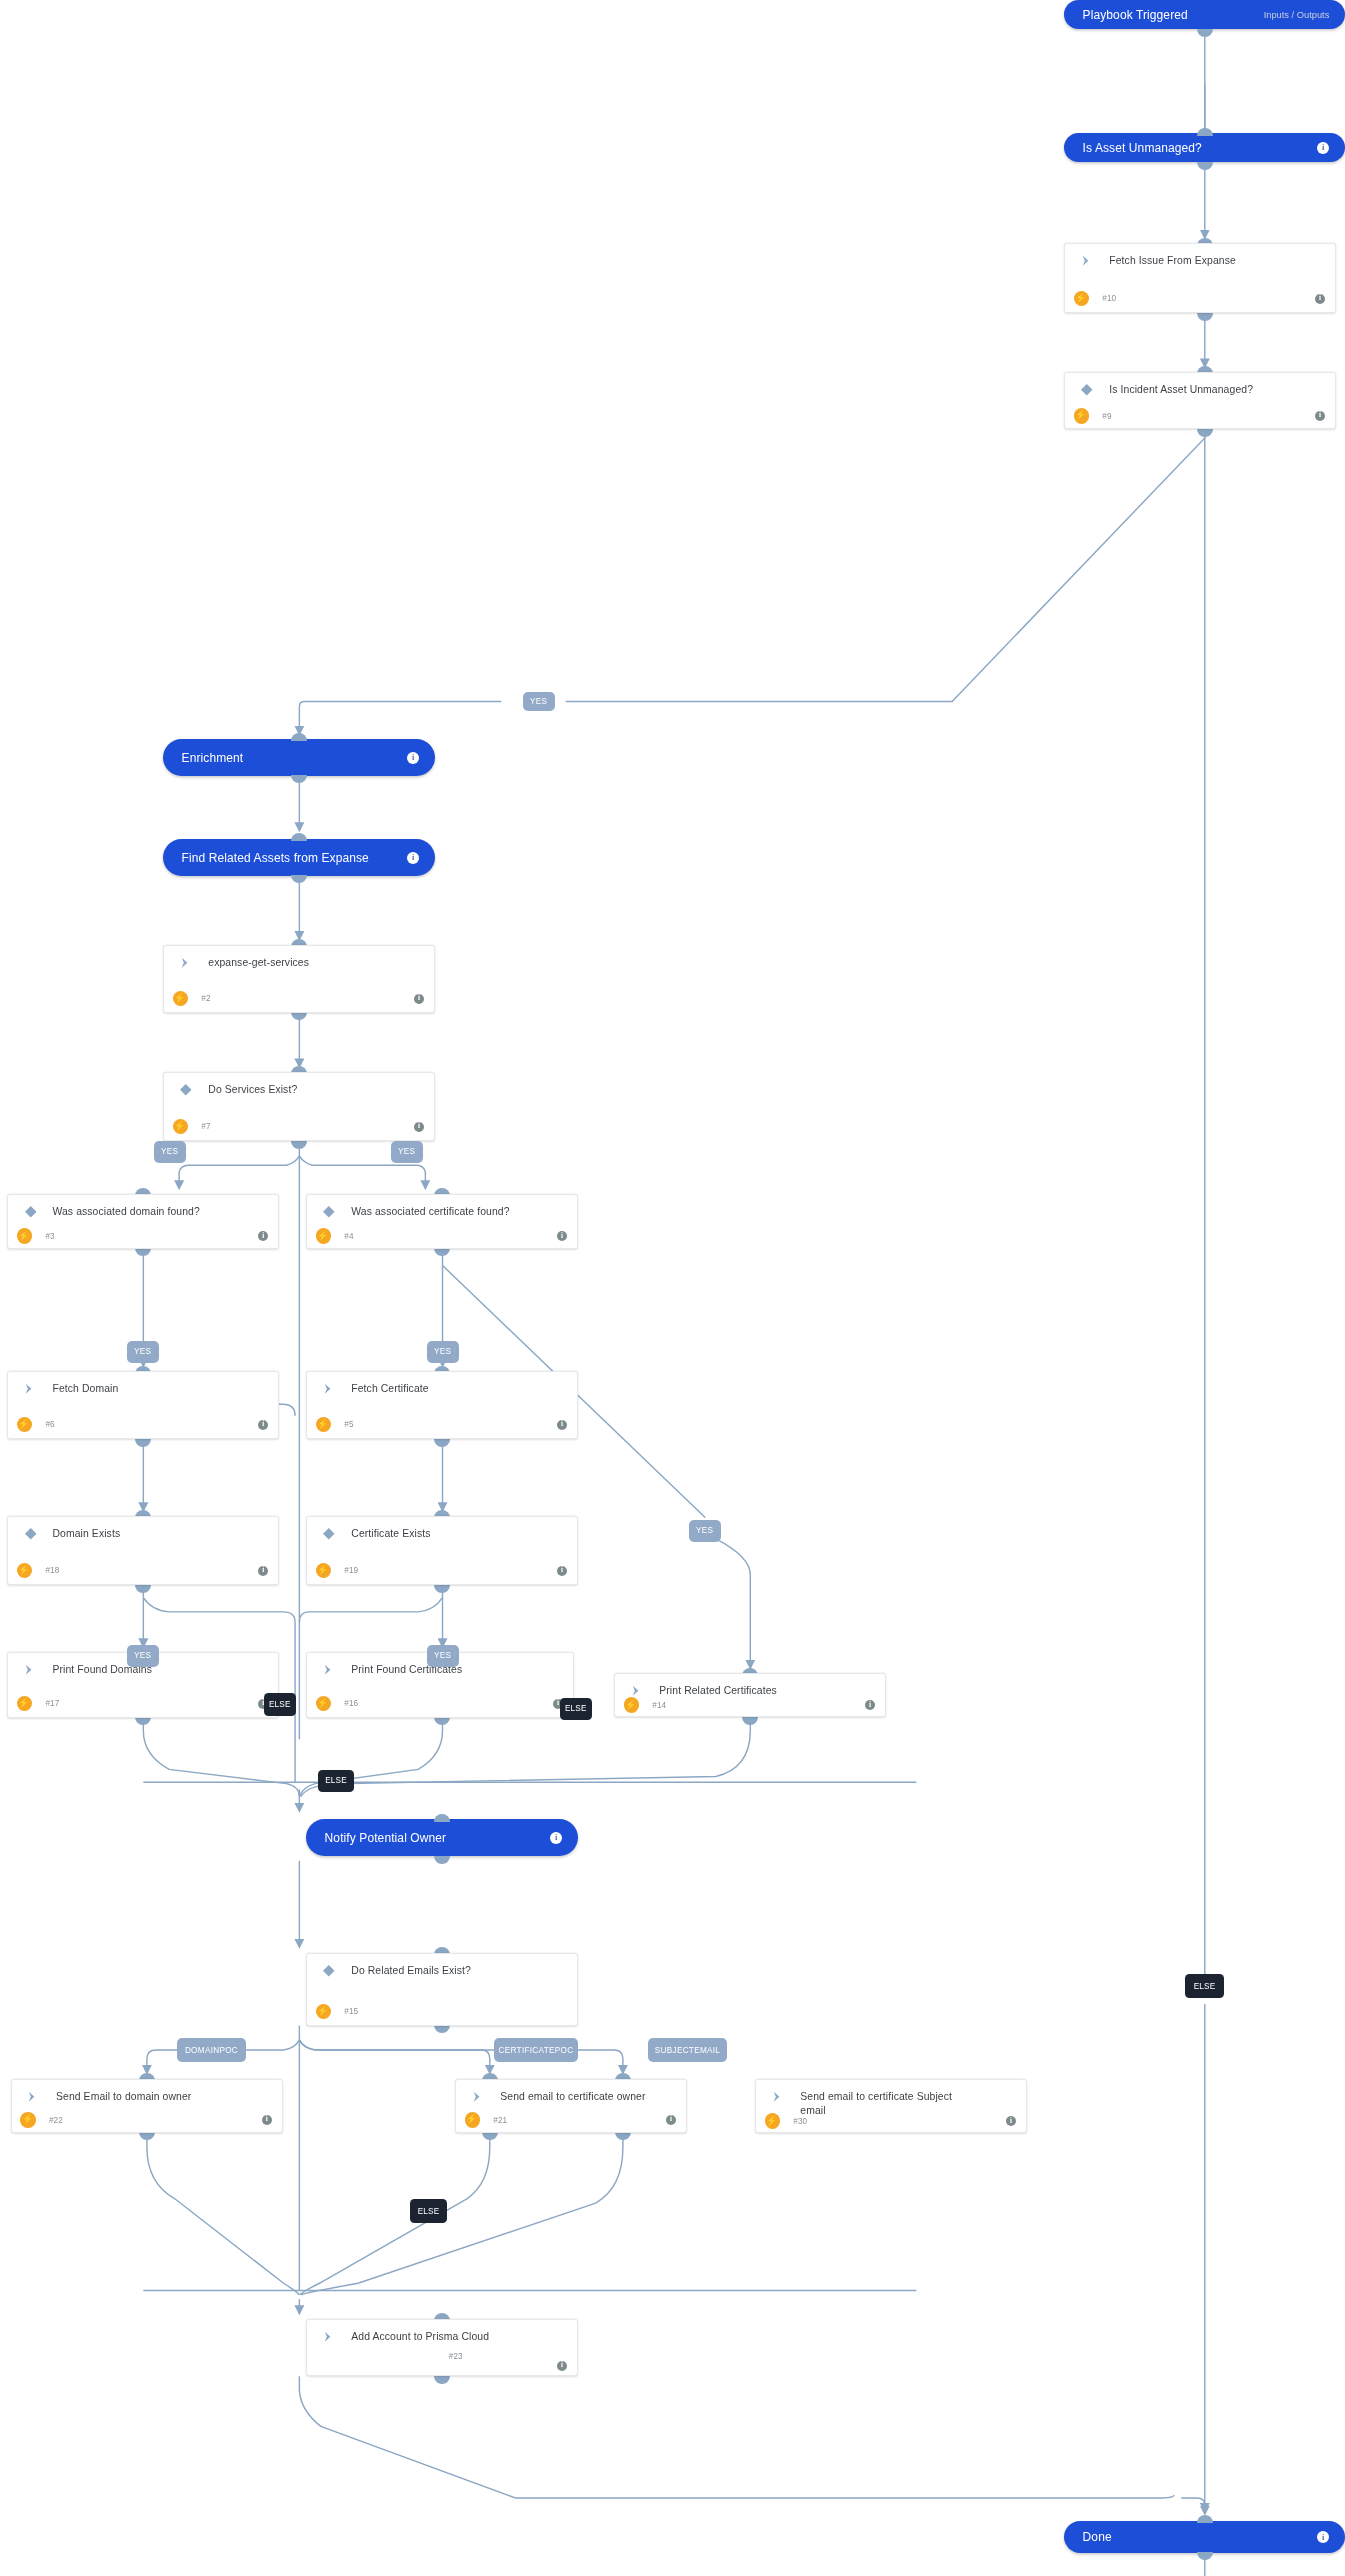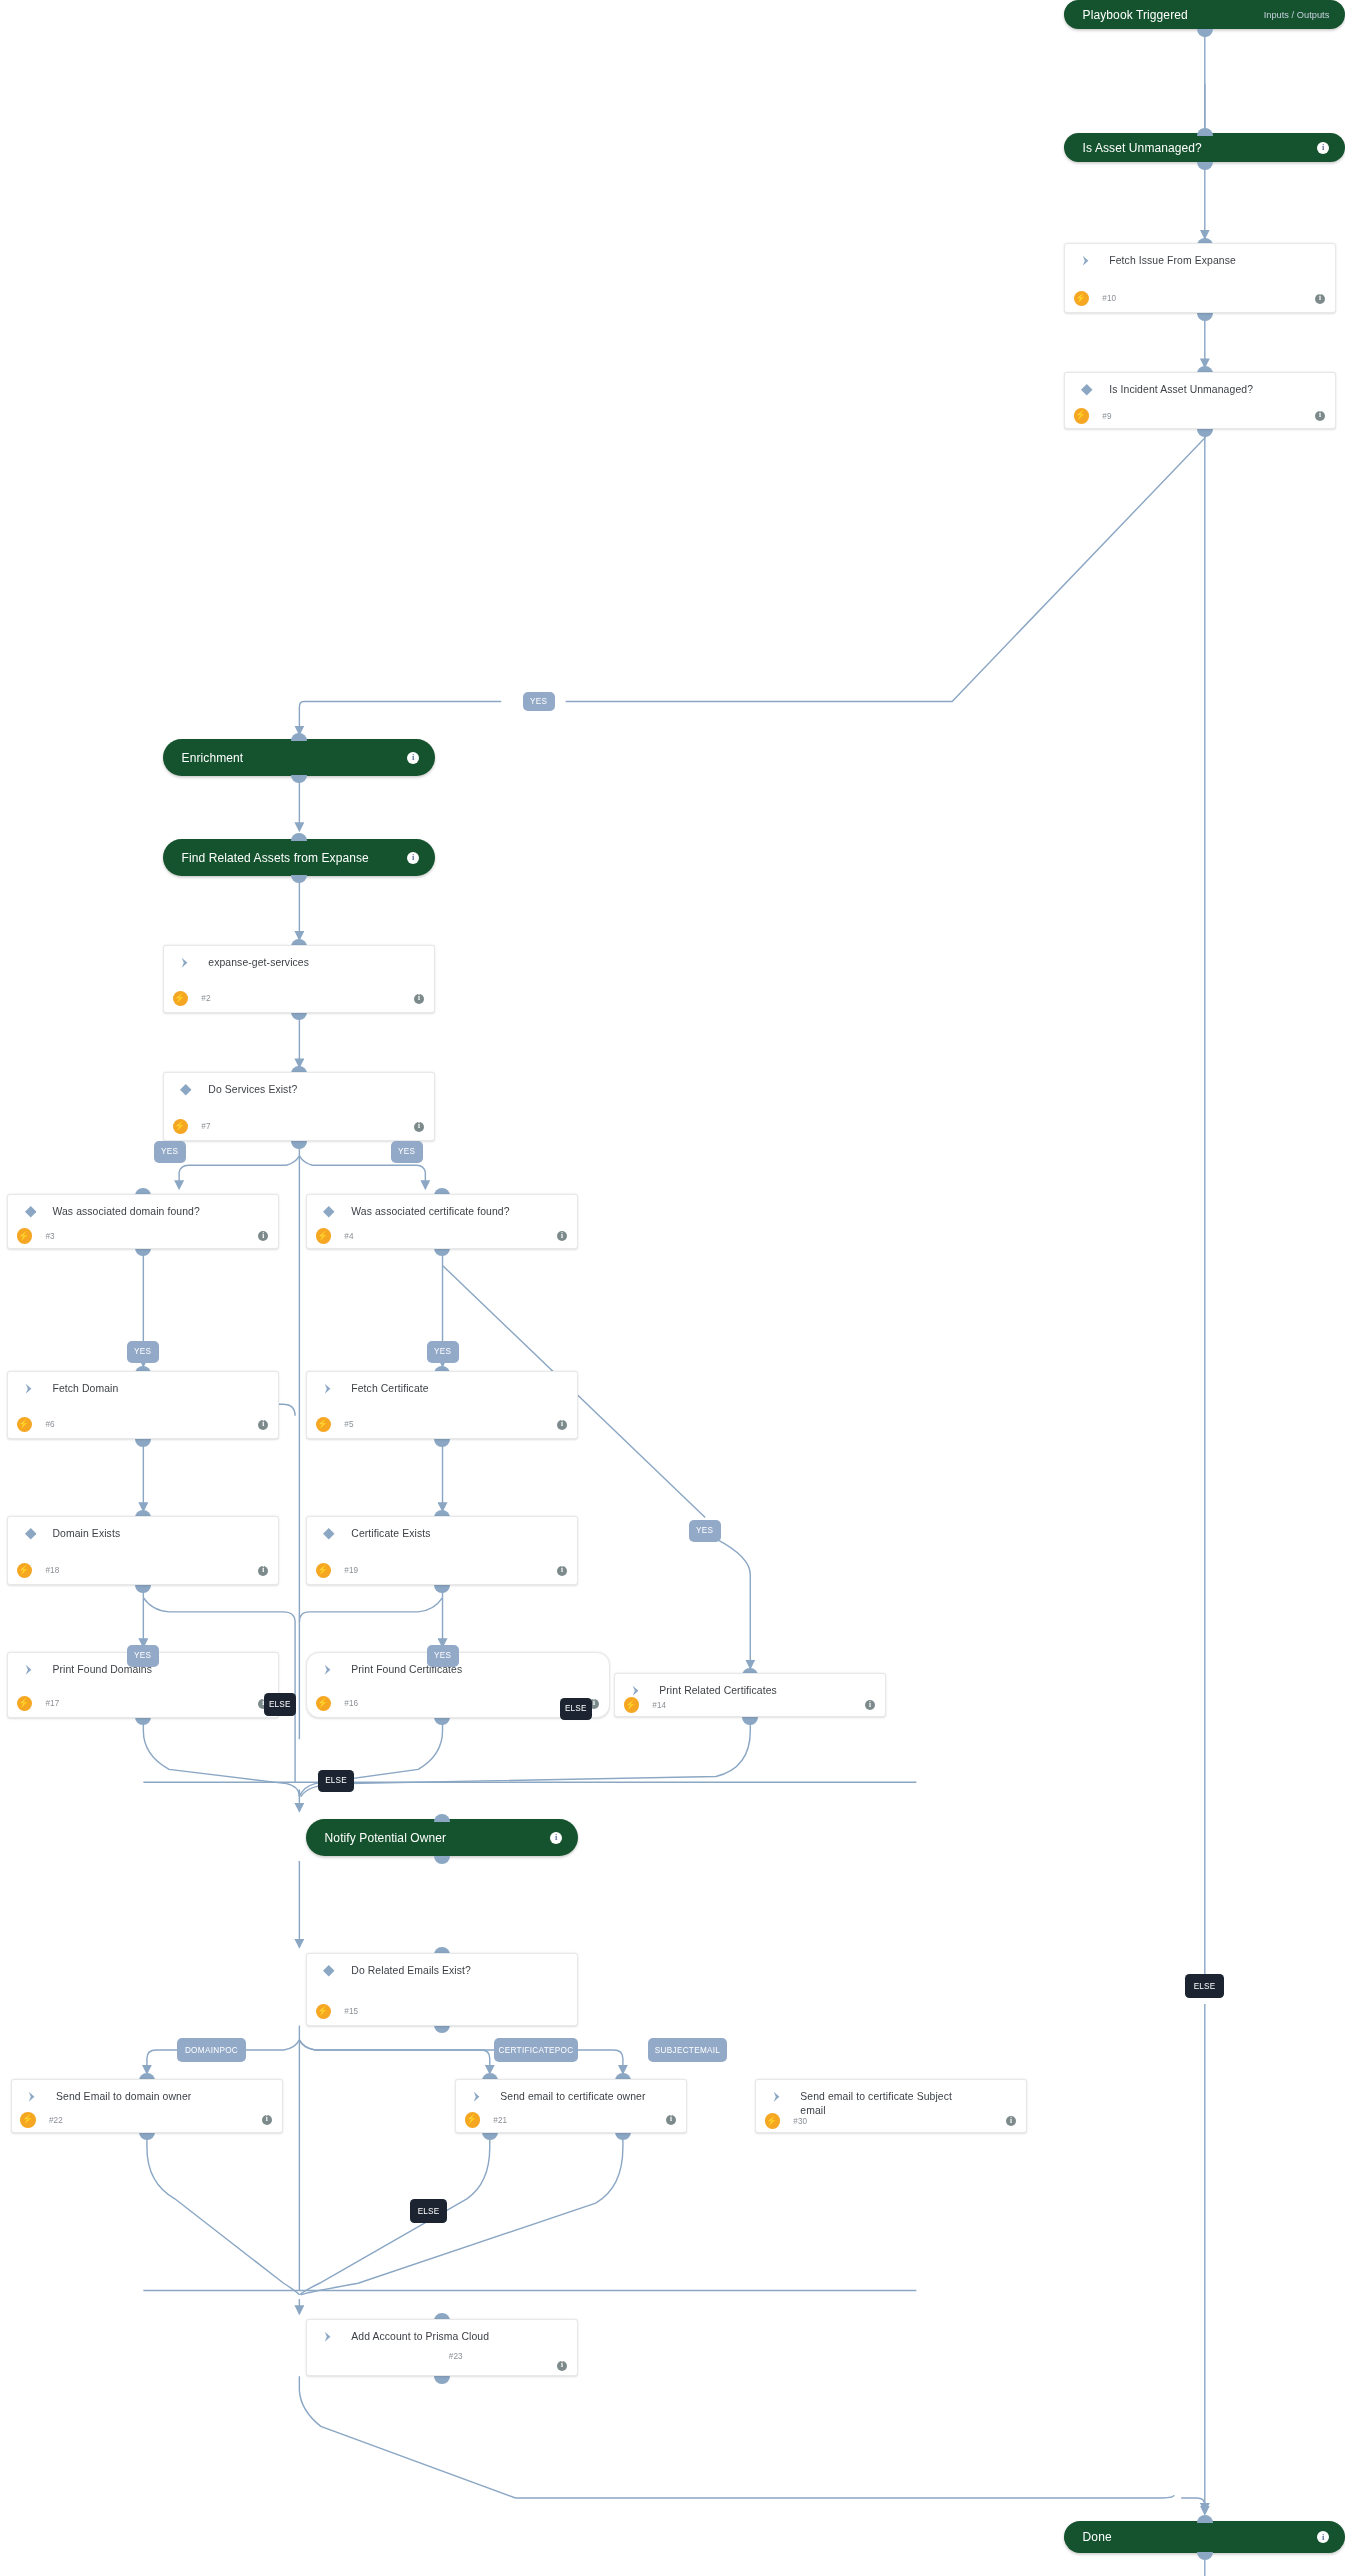--- a/index.html
+++ b/index.html
@@ -24,21 +24,21 @@
     top: 0;
     width: 1346px;
     height: 2576px;
     pointer-events: none;
   }
 
   
   .pill {
     position: absolute;
     box-sizing: border-box;
-    background: #14532d;
+    background: #1d4ed8;
     border-radius: 20px;
     box-shadow: 0 1.4px 2.9px rgba(0,0,0,0.22);
     display: flex;
     align-items: center;
     padding: 0 15.7px 0 18.6px;
     color: #ffffff;
   }
   .pill .pill-title {
     font-size: 12px;
     font-weight: 400;
@@ -512,21 +512,21 @@
     </div>
     <div class="card-foot">
       <span class="bolt">⚡</span>
       <span class="card-id">#17</span>
       <span class="info-grey">i</span>
     </div>
   </div>
   <div class="knob top" style="left:135px; top:1646px;"></div>
   <div class="knob bottom" style="left:135px; top:1717px;"></div>
 
-  <div class="card" style="left:306px; top:1652px; width:304px; height:66px;border-radius:13px;">
+  <div class="card" style="left:306px; top:1652px; width:268px; height:66px;">
     <div class="card-head">
       <span class="card-kind-icon">
         <svg class="glyph-chevron" width="10.7" height="11.5" viewBox="0 0 15 16">
             <path d="M1 1 L9 8 L1 15 L4 8 Z" fill="#8ba7c4"></path>
           </svg>
       </span>
       <span class="card-title">Print Found Certificates</span>
     </div>
     <div class="card-foot">
       <span class="bolt">⚡</span>

